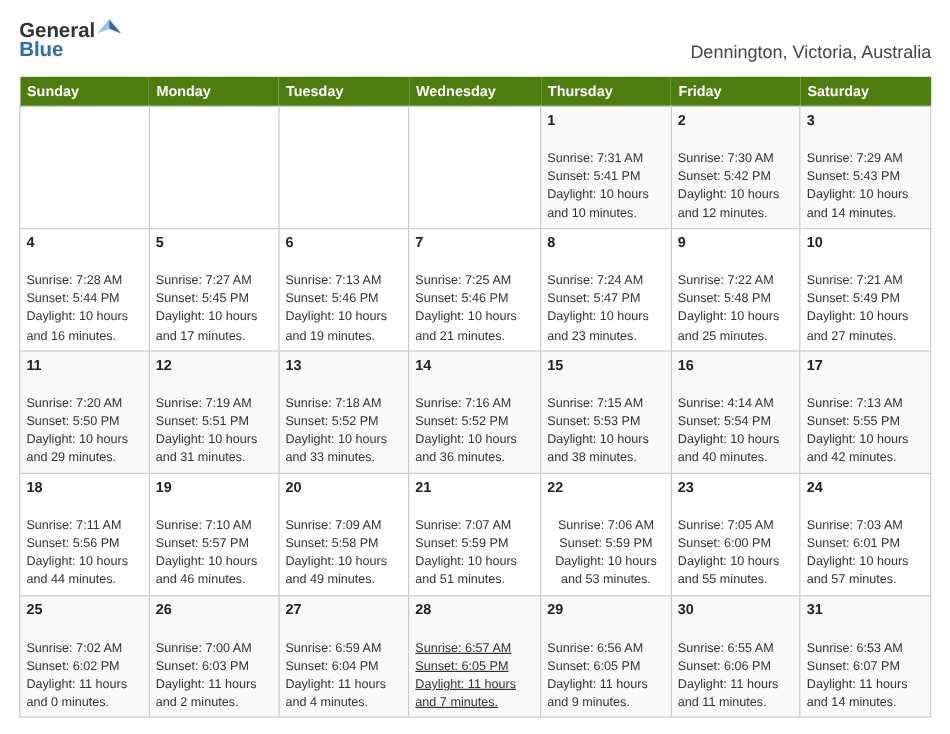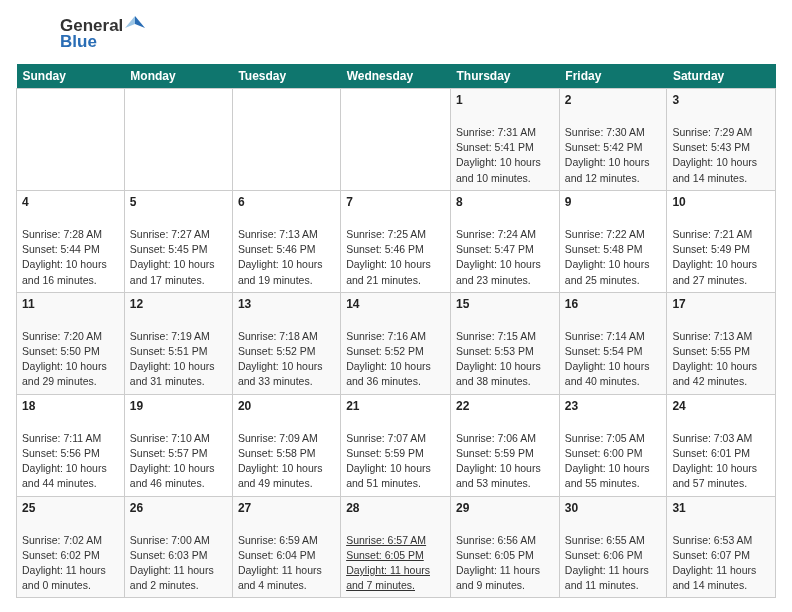--- a/index.html
+++ b/index.html
@@ -8,21 +8,20 @@
       background: #fff;
       width: 792px;
       min-height: 612px;
       padding: 16px;
     }
     .header {
       display: flex;
       align-items: flex-end;
       justify-content: space-between;
       margin-bottom: 12px;
-      margin-left: 44px;
     }
     .logo {
       display: flex;
       flex-direction: column;
       align-items: flex-start;
     }
     .logo-text {
       font-size: 17px;
       font-weight: bold;
     }
@@ -37,21 +36,21 @@
     .calendar-subtitle {
       font-size: 15px;
       color: #444;
     }
     table {
       width: 100%;
       border-collapse: collapse;
       font-size: 11px;
     }
     thead tr th {
-      background-color: #0f766e;
+      background-color: #4d7c0f;
       color: #fff;
       text-align: left;
       padding: 5px 6px;
       font-size: 12px;
       font-weight: bold;
     }
     tbody tr td {
       border: 1px solid #ccc;
       vertical-align: top;
       padding: 4px 5px;
@@ -87,20 +86,21 @@
     <div style="display:flex;align-items:center;">
       <span class="logo-text" style="color:#333;">General</span>
       <svg width="20" height="20" viewBox="0 0 20 20" style="margin-left:2px;margin-top:-4px;">
         <polygon points="10,2 20,14 10,10" fill="#2a6db5"></polygon>
         <polygon points="10,2 0,14 10,10" fill="#5a9fd4" opacity="0.6"></polygon>
       </svg>
     </div>
     <span class="logo-text" style="color:#2a6db5;margin-top:-4px;">Blue</span>
   </div>
   <div class="title-section">
+    <div class="calendar-subtitle">Dennington, Victoria, Australia</div>
   </div>
 </div>
 
 <table>
   <thead>
     <tr>
     <th>Sunday</th>
         <th>Monday</th>
         <th>Tuesday</th>
         <th>Wednesday</th>
@@ -219,21 +219,21 @@
         </td>
         <td>
           <span class="day-num">15</span>
           <div class="day-detail" style="white-space: pre-line;">Sunrise: 7:15 AM
 Sunset: 5:53 PM
 Daylight: 10 hours
 and 38 minutes.</div>
         </td>
         <td>
           <span class="day-num">16</span>
-          <div class="day-detail" style="white-space: pre-line;">Sunrise: 7:14 AM
+          <div class="day-detail" style="white-space: pre-line;">Sunrise: 4:14 AM
 Sunset: 5:54 PM
 Daylight: 10 hours
 and 40 minutes.</div>
         </td>
         <td>
           <span class="day-num">17</span>
           <div class="day-detail" style="white-space: pre-line;">Sunrise: 7:13 AM
 Sunset: 5:55 PM
 Daylight: 10 hours
 and 42 minutes.</div>
@@ -263,21 +263,21 @@
         </td>
         <td>
           <span class="day-num">21</span>
           <div class="day-detail" style="white-space: pre-line;">Sunrise: 7:07 AM
 Sunset: 5:59 PM
 Daylight: 10 hours
 and 51 minutes.</div>
         </td>
         <td>
           <span class="day-num">22</span>
-          <div class="day-detail" style="white-space: pre-line;">Sunrise: 7:06 AM
+          <div class="day-detail" style="white-space: pre-line; text-align: center;">Sunrise: 7:06 AM
 Sunset: 5:59 PM
 Daylight: 10 hours
 and 53 minutes.</div>
         </td>
         <td>
           <span class="day-num">23</span>
           <div class="day-detail" style="white-space: pre-line;">Sunrise: 7:05 AM
 Sunset: 6:00 PM
 Daylight: 10 hours
 and 55 minutes.</div>

